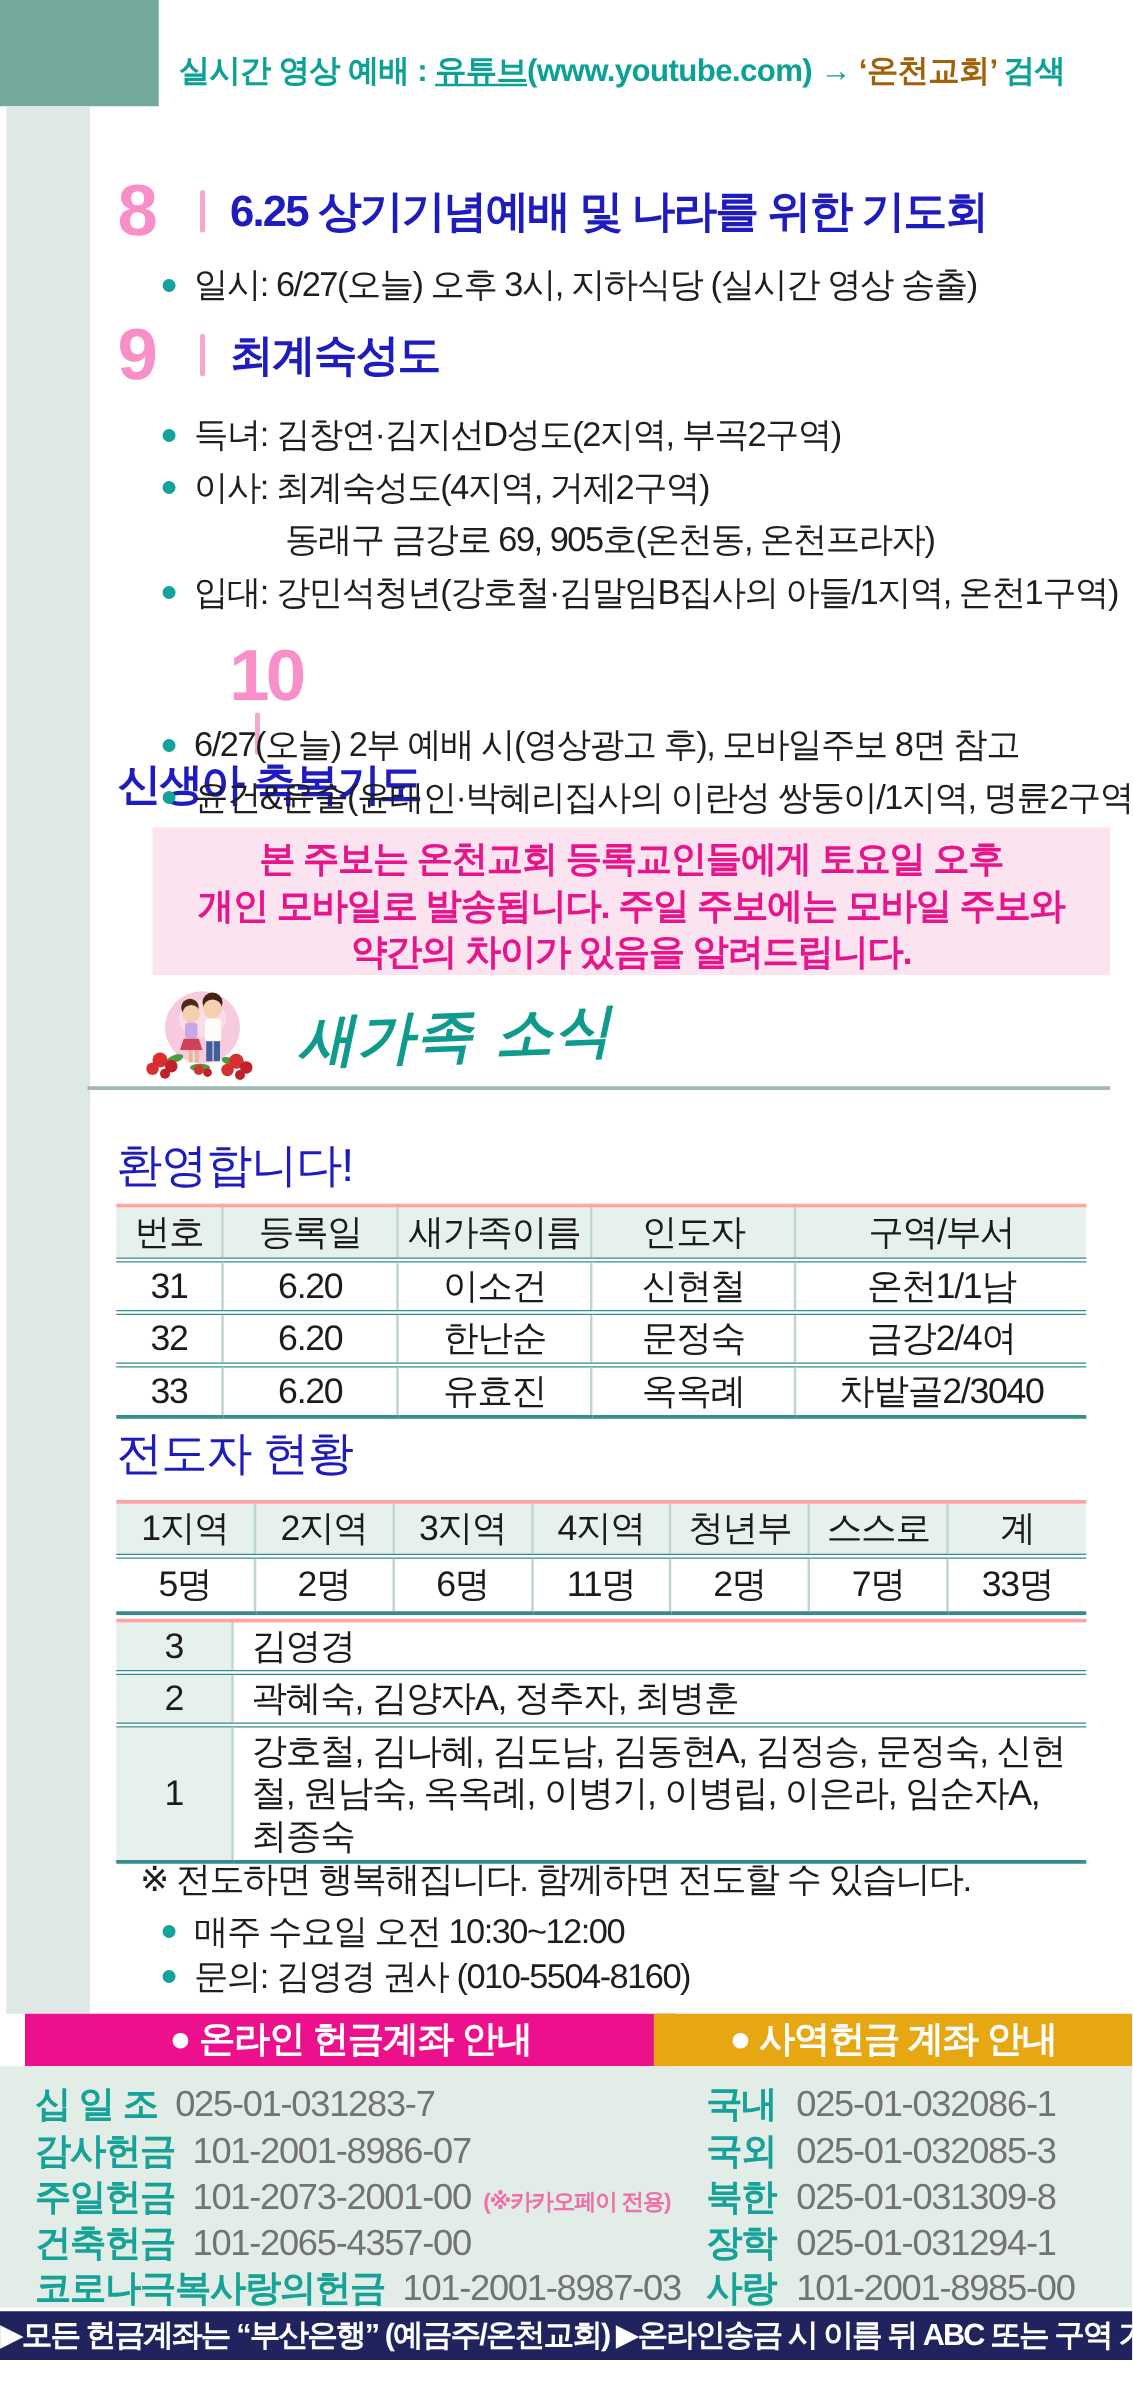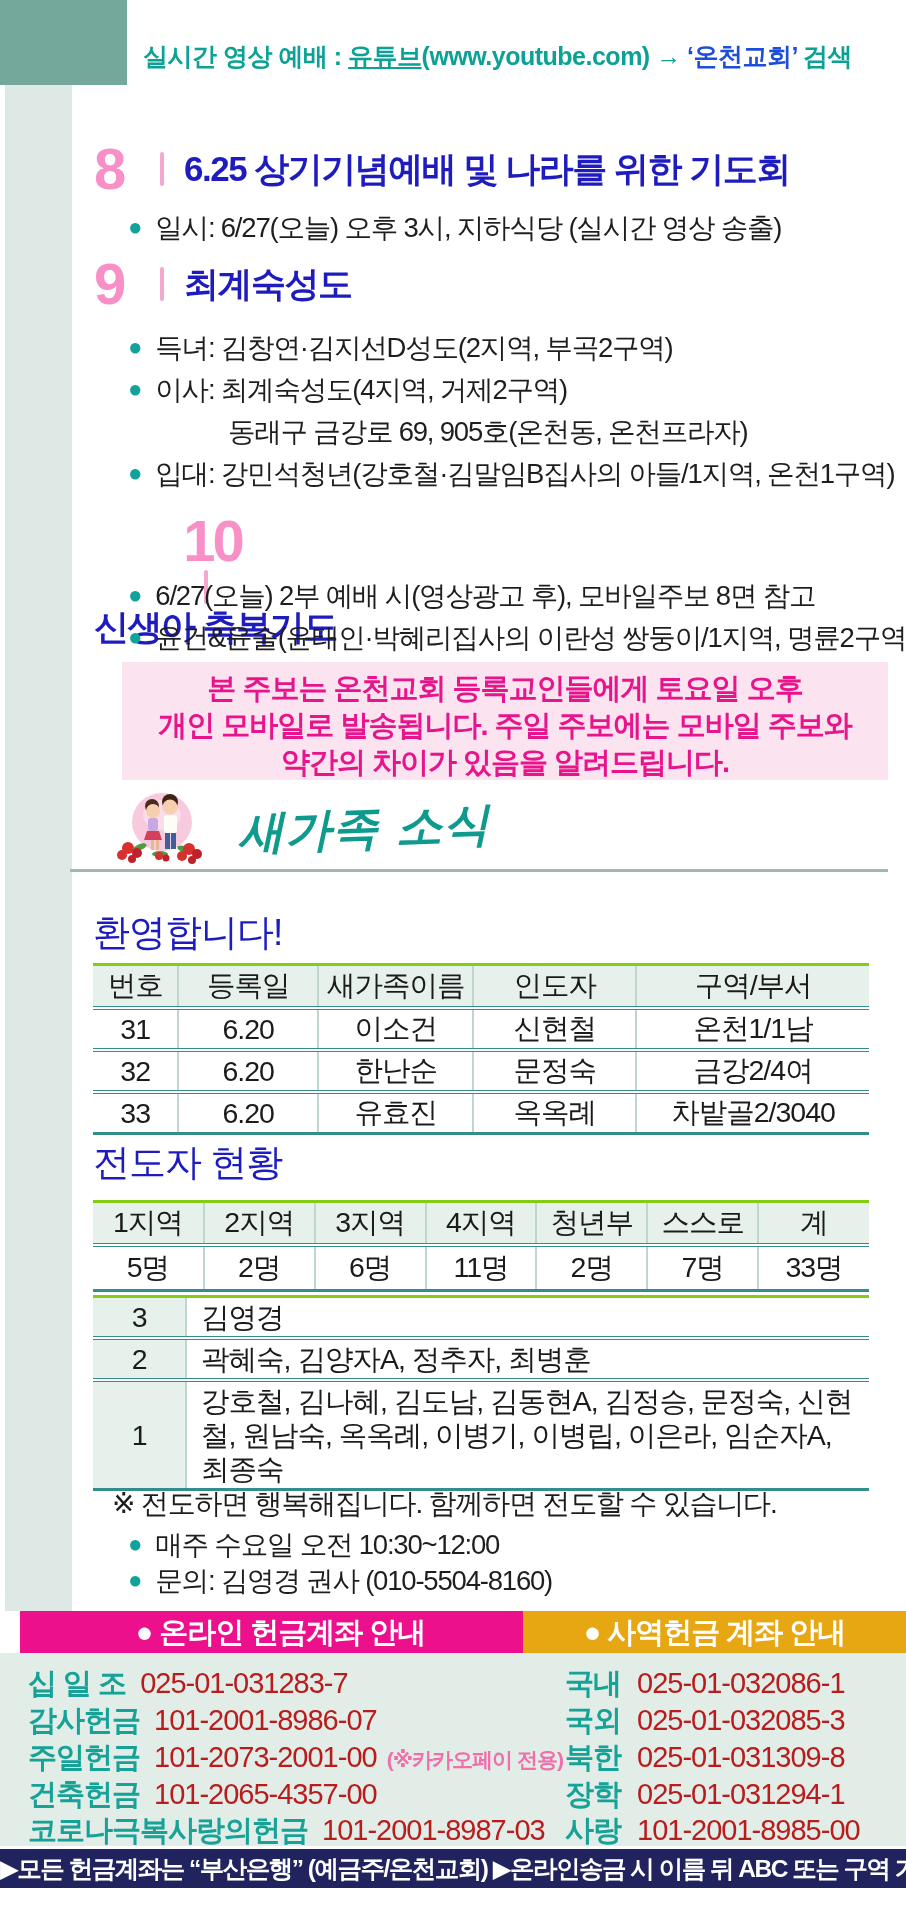--- a/index.html
+++ b/index.html
@@ -5,21 +5,21 @@
   html,body{margin:0;padding:0;background:#ffffff;}
   .page{position:relative;width:906px;height:1920px;background:#ffffff;overflow:hidden;
         font-family:"Liberation Sans","DejaVu Sans",sans-serif;color:#1e1e1e;}
 
   .corner{position:absolute;left:0;top:0;width:127px;height:85px;background:#74A89B;}
   .strip{position:absolute;left:5px;top:85px;width:67px;height:1526px;background:#DEE9E5;}
 
   .live-header{position:absolute;left:143px;top:40px;font-size:25px;font-weight:bold;
                color:#0BA295;letter-spacing:-0.5px;white-space:nowrap;}
   .live-header .u{text-decoration:underline;}
-  .live-header .hl{color:#1d4ed8;}
+  .live-header .hl{color:#a16207;}
 
   .sec-row{position:absolute;left:94px;display:flex;align-items:center;white-space:nowrap;}
   .sec-num{min-width:64px;font-size:58px;font-weight:bold;color:#F98FC7;line-height:1;
            letter-spacing:-3px;}
   .sec-bar{width:4px;height:34px;background:#F5A8CD;border-radius:2px;margin:0 20px 0 2px;}
   .sec-title{font-size:35px;font-weight:bold;color:#1E1BBF;letter-spacing:-1.5px;}
 
   .bullet{position:absolute;left:128px;font-size:27.5px;letter-spacing:-1.2px;color:#1e1e1e;
           white-space:nowrap;}
   .bullet .dot{color:#11A39A;margin-right:14px;font-size:24px;vertical-align:2px;}
@@ -35,21 +35,21 @@
   .nf-title{position:absolute;left:238px;top:798px;font-size:46px;font-weight:bold;
             font-style:italic;color:#0E9A8C;letter-spacing:1px;transform:rotate(-2deg);
             font-family:"DejaVu Serif","Liberation Serif",serif;white-space:nowrap;}
   .nf-rule{position:absolute;left:70px;top:869px;width:818px;height:3px;background:#9FB9B7;}
 
   .blue-h{position:absolute;left:93px;font-size:37px;font-weight:normal;color:#1E1BBF;
           letter-spacing:-1px;white-space:nowrap;}
 
   table.tbl{position:absolute;left:93px;border-collapse:collapse;table-layout:fixed;width:776px;
             font-size:28.5px;color:#1b1b1b;text-align:center;letter-spacing:-1px;
-            border-top:3px solid #84cc16;}
+            border-top:3px solid #fca5a5;}
   .tbl th,.tbl td{border-bottom:4px double #358C8C;font-weight:normal;padding:0 4px;
                   overflow:hidden;}
   .tbl tr > * + *{border-left:2px solid #BFD5D0;}
   .tbl thead th{background:#E7F1EC;height:40px;}
   .tbl tbody td{height:37px;background:#ffffff;}
   .tbl tbody tr:last-child td{border-bottom:3px solid #358C8C;}
 
   #welcome-table col.c0{width:11%;} #welcome-table col.c1{width:18%;}
   #welcome-table col.c2{width:20%;} #welcome-table col.c3{width:21%;}
   #welcome-table col.c4{width:30%;}
@@ -66,22 +66,22 @@
 
   .hdr-bar{position:absolute;top:1611px;height:42px;line-height:42px;color:#ffffff;
            font-weight:bold;font-size:29px;text-align:center;letter-spacing:-1px;
            white-space:nowrap;}
   .bar-online{left:0;width:521px;background:#EC108C;margin-left:20px;}
   .bar-ministry{left:523px;width:383px;background:#E6A713;}
 
   .panel{position:absolute;left:0;top:1653px;width:906px;height:193px;background:#E2EDE8;}
   .acct{position:absolute;font-size:29px;white-space:nowrap;letter-spacing:-1px;}
   .acct .lbl{color:#16A296;font-weight:bold;margin-right:14px;}
-  .acct .no{color:#b91c1c;text-align:center;}
-  .acct .note{color:#F06EAA;font-size:21px;font-weight:bold;margin-left:10px;}
+  .acct .no{color:#737373;text-align:center;}
+  .acct .note{color:#F06EAA;font-size:18px;font-weight:bold;margin-left:10px;}
   .acct.l{left:28px;} .acct.r{left:565px;}
   .acct.r .lbl{display:inline-block;width:62px;margin-right:10px;}
   .r0{top:11px;} .r1{top:48px;} .r2{top:85px;} .r3{top:122px;} .r4{top:158px;}
 
   .footer{position:absolute;left:0;top:1849px;width:906px;height:39px;background:#20235E;
           color:#ffffff;font-weight:bold;font-size:24.5px;line-height:39px;text-align:center;
           letter-spacing:-1.5px;white-space:nowrap;}
 </style>
 </head>
 <body>

